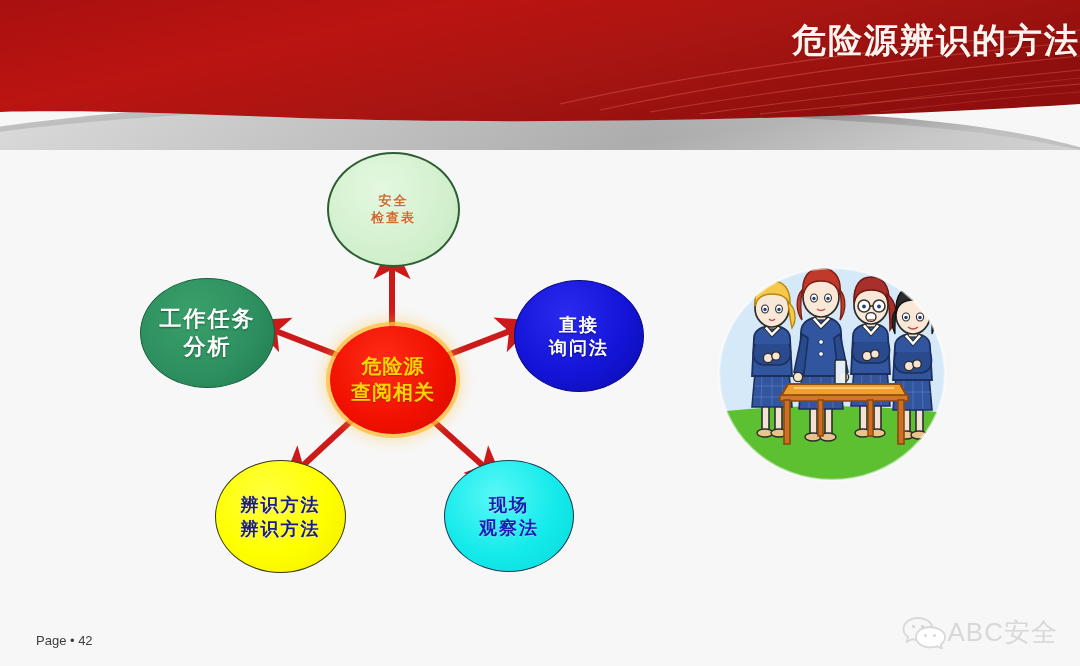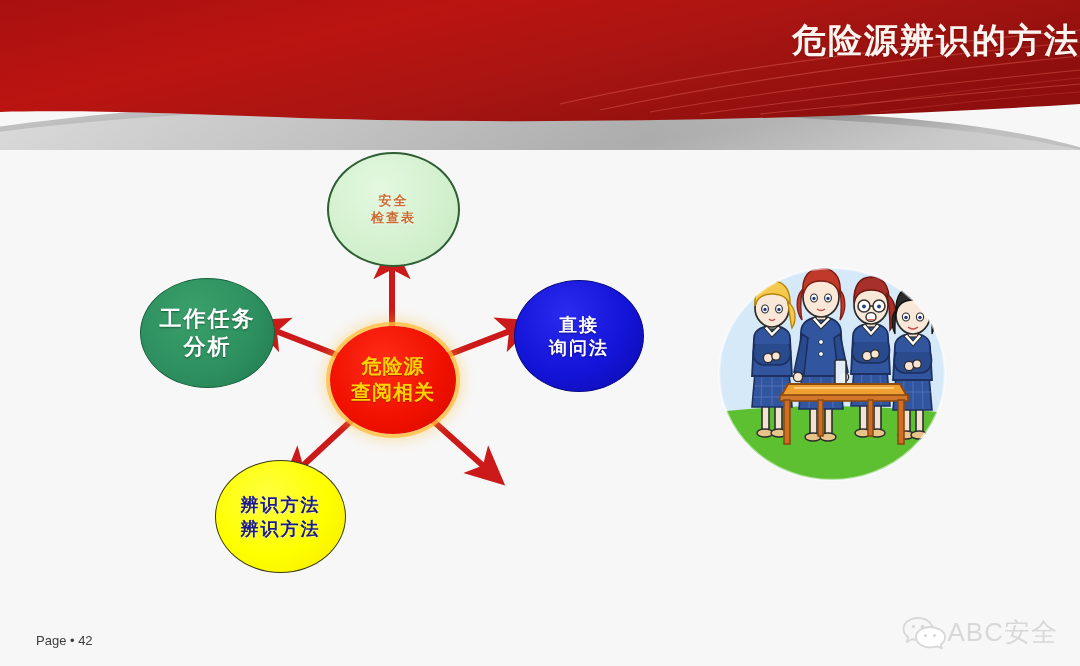--- a/index.html
+++ b/index.html
@@ -249,20 +249,24 @@
     <div class="node node-interview" style="left:514px; top:160px; width:130px; height:112px;text-align:right;">
       <span>直接</span>
       <span>询问法</span>
     </div>
 
     <div class="node node-records" style="left:215px; top:340px; width:131px; height:113px;">
       <span>辨识方法</span>
       <span>辨识方法</span>
     </div>
 
+    <div class="node node-observation" style="left:444px; top:340px; width:130px; height:112px;">
+      <span>现场</span>
+      <span>观察法</span>
+    </div>
 
     <svg class="illustration" style="left:718px; top:144px;" width="234" height="220" viewBox="0 0 234 220">
       <defs>
         <clipPath id="circClip">
           <ellipse cx="114" cy="110" rx="113" ry="106"></ellipse>
         </clipPath>
       </defs>
 
       <g clip-path="url(#circClip)">
 

